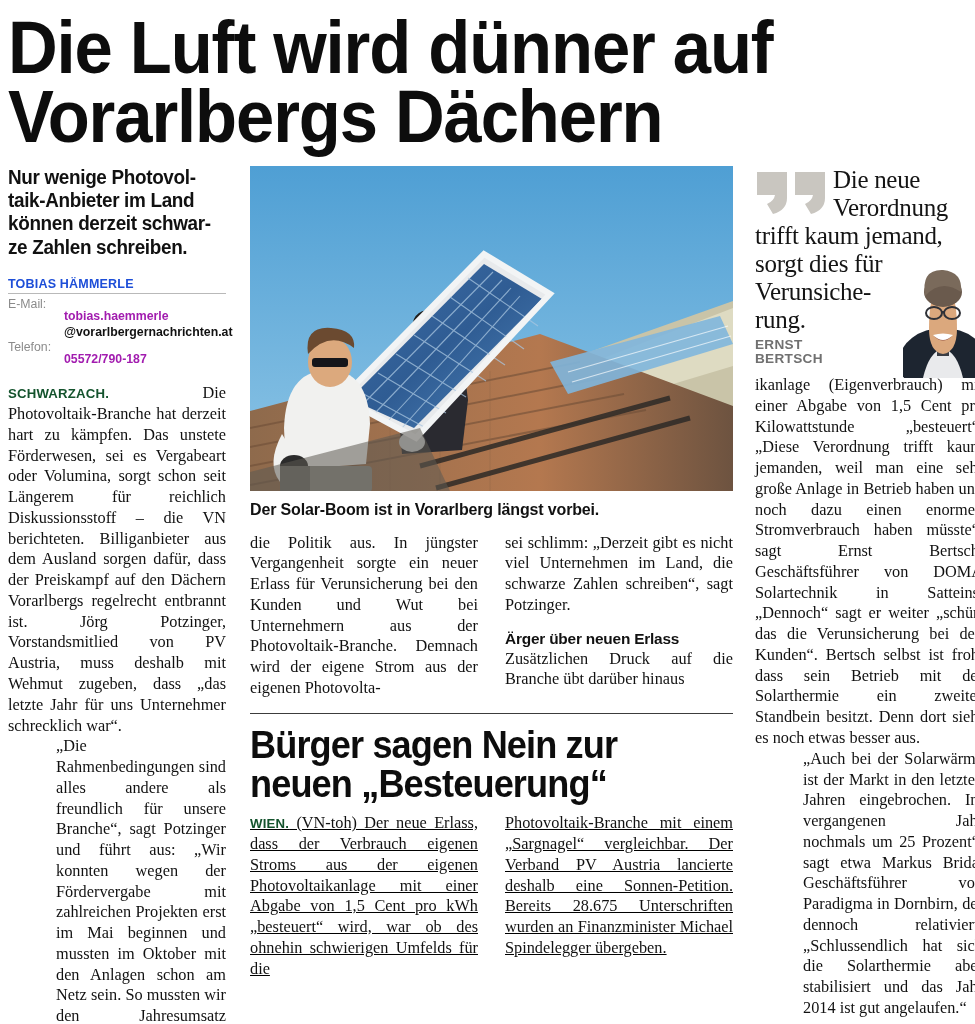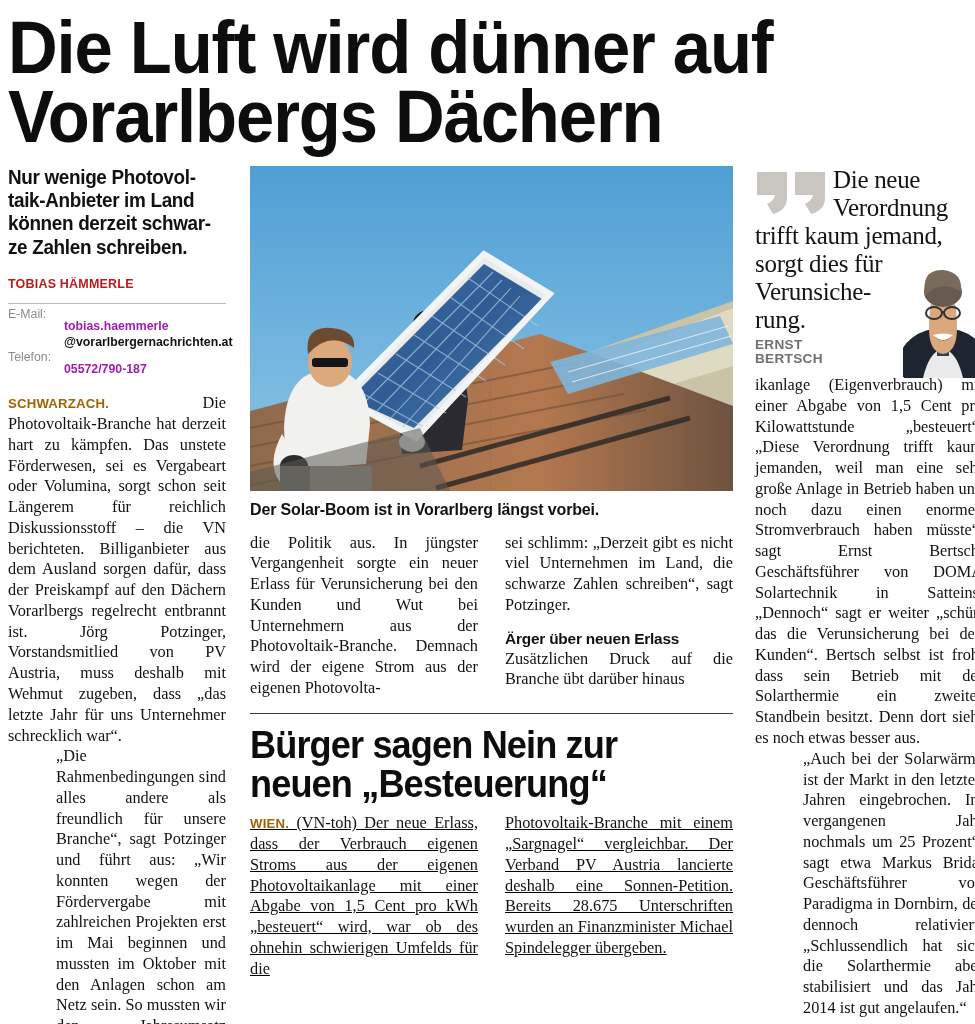--- a/index.html
+++ b/index.html
@@ -60,22 +60,22 @@
     transform: scaleX(0.97);
     transform-origin: left top;
   }
 
   
   .byline-name {
     font-family: "Liberation Sans", sans-serif;
     font-weight: bold;
     font-size: 12.5px;
     letter-spacing: 0.2px;
-    color: #b91c1c;
-    padding-bottom: 12px;
+    color: #1d4ed8;
+    padding-bottom: 2px;
     border-bottom: 1px solid #b9b9b9;
     margin-bottom: 3px;
   }
   .byline-row {
     font-family: "Liberation Sans", sans-serif;
     font-size: 12.3px;
     line-height: 1.25;
     display: flex;
   }
   .byline-label {
@@ -106,21 +106,21 @@
     color: #111;
     hyphens: auto;
     margin: 0;
   }
   .body-text + .body-text { margin-top: 0; margin-left: 48px; }
   .dateline {
     font-family: "Liberation Sans", sans-serif;
     font-weight: bold;
     font-size: 13.2px;
     letter-spacing: 0.2px;
-    color: #a16207;
+    color: #14532d;
   }
   .lead-gap { margin-top: 16px; }
 
   
   .photo-frame {
     width: 483px;
     height: 325px;
     position: relative;
     overflow: hidden;
     background: #6fb3de;

